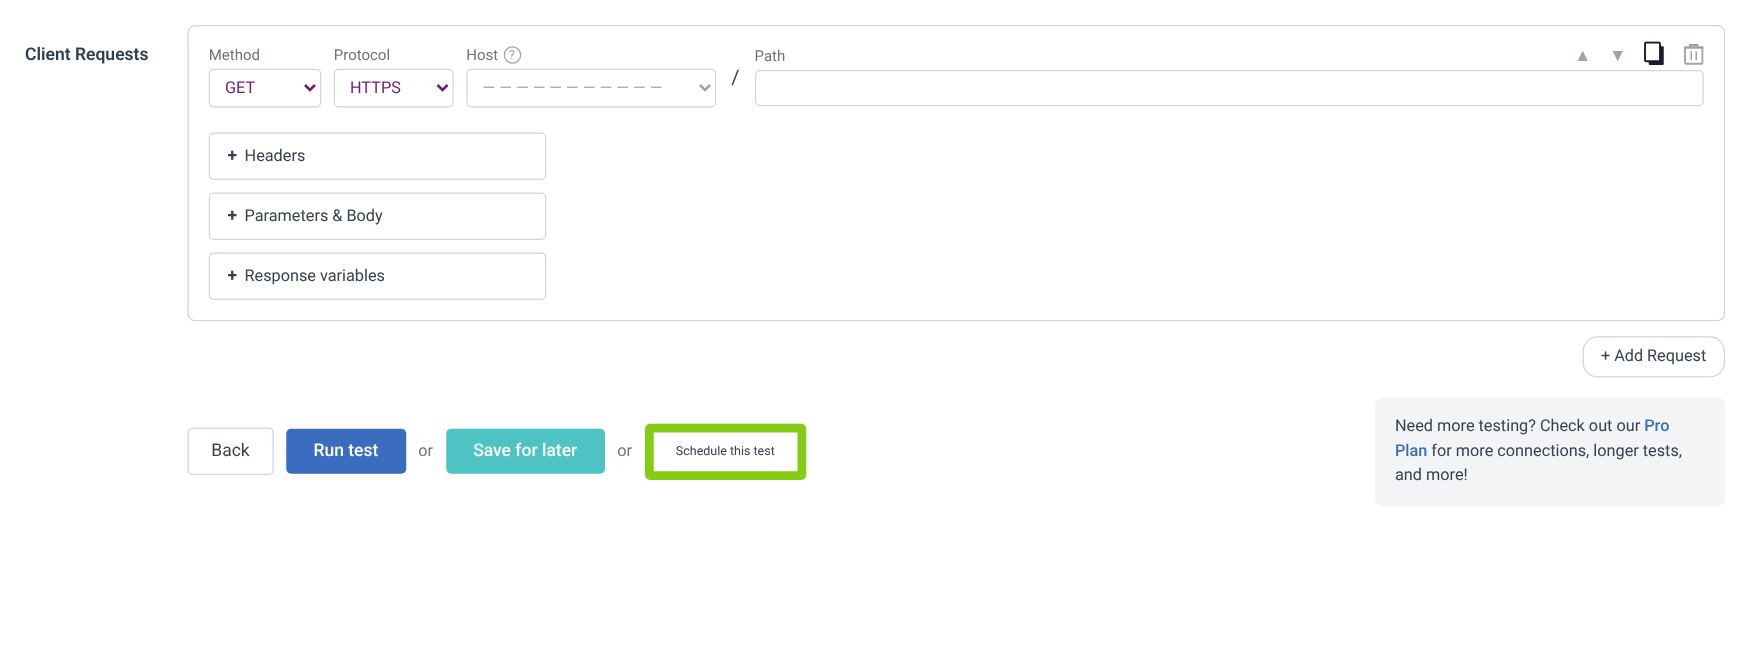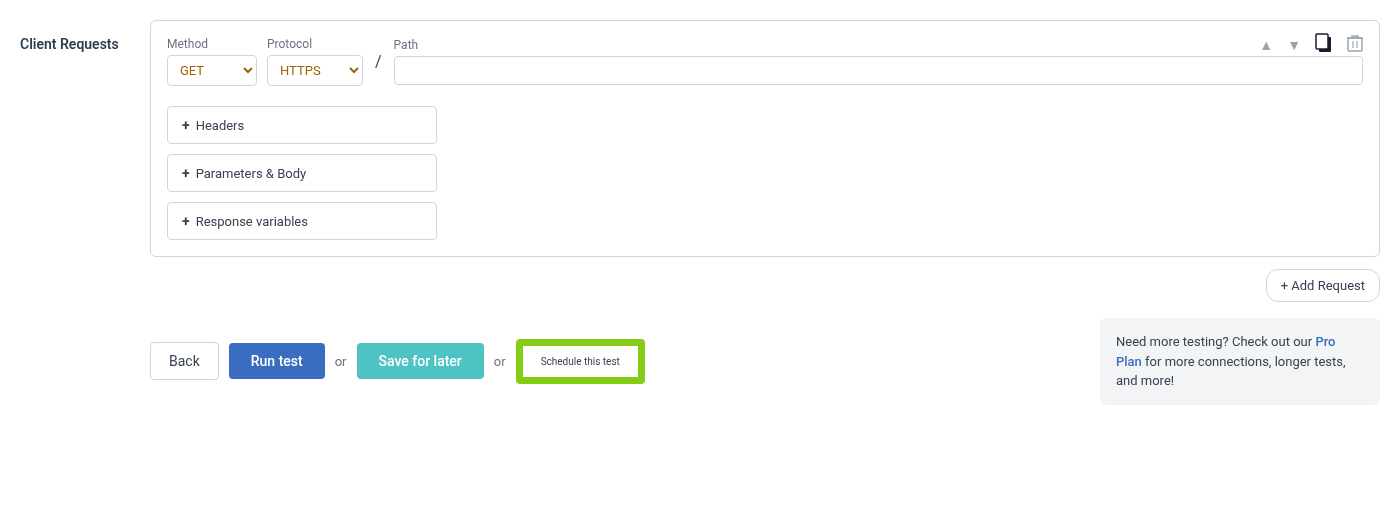--- a/index.html
+++ b/index.html
@@ -112,21 +112,21 @@
       justify-content: center;
       cursor: pointer;
     }
 
     .method-select,
     .protocol-select {
       border: 1px solid #d0d5dd;
       border-radius: 4px;
       padding: 6px 8px;
       font-size: 13px;
-      color: #a16207;
+      color: #701a75;
       background: #fff;
       cursor: pointer;
       appearance: auto;
     }
 
     .method-select {
       width: 90px;
     }
 
     .protocol-select {
@@ -337,20 +337,29 @@
         </div>
 
         <div class="field-group">
           <div class="field-label">Protocol</div>
           <select class="protocol-select">
             <option>HTTPS</option>
             <option>HTTP</option>
           </select>
         </div>
 
+        <div class="field-group">
+          <div class="field-label-row">
+            <span class="field-label">Host</span>
+            <span class="help-icon">?</span>
+          </div>
+          <select class="host-select">
+            <option value="" style="color:#9ca3af">— — — — — — — — — — —</option>
+          </select>
+        </div>
 
         <div class="slash-divider">/</div>
 
         <div class="path-group">
           <div class="field-label">Path</div>
           <input type="text" class="path-input" value="" style="">
         </div>
       </div>
 
       <div class="collapsible-section">

